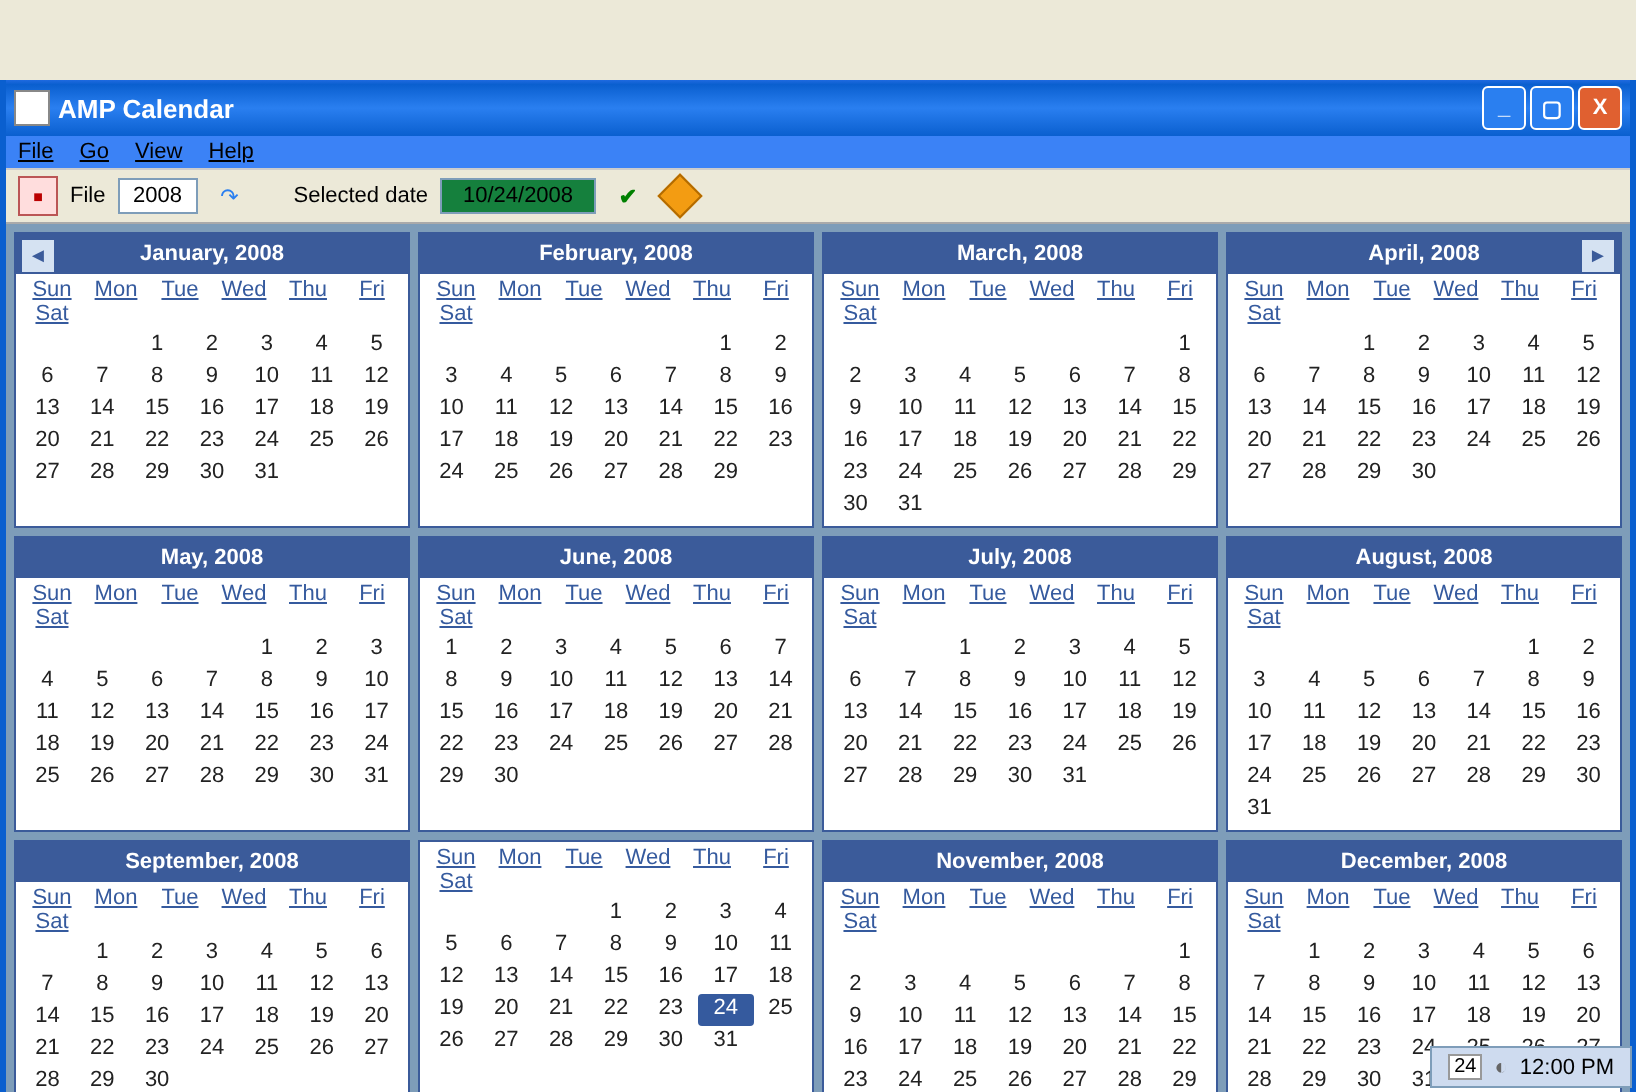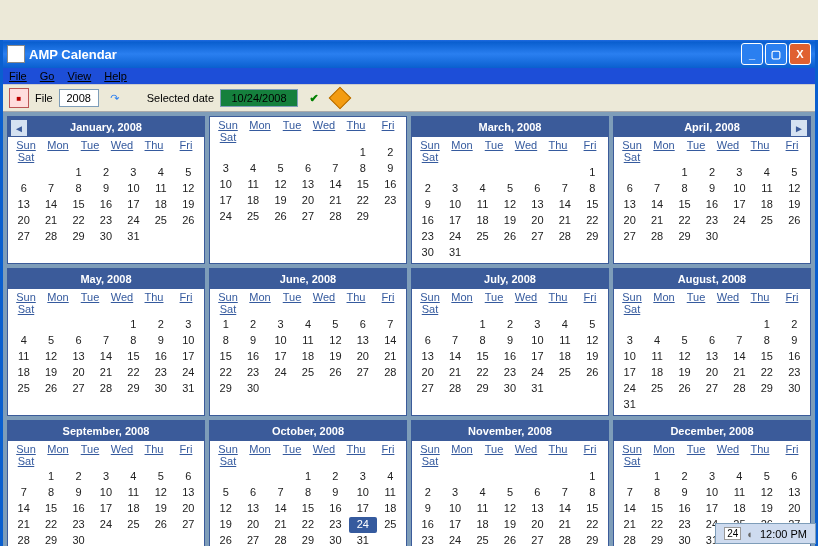--- a/index.html
+++ b/index.html
@@ -3,21 +3,21 @@
 <meta charset="utf-8">
 <style>
 html,body{margin:0;padding:0;font-family:Tahoma,Arial,sans-serif;font-size:11px;background:#ece9d8;}
 .window{width:812px;border:3px solid #0a5fcf;border-top:none;background:#ece9d8;position:relative;}
 .titlebar{height:28px;background:linear-gradient(to bottom,#1f6ae0 0%,#0a5fcf 8%,#2a7ff0 50%,#0a5fcf 100%);display:flex;align-items:center;padding:0 4px;color:#fff;font-weight:bold;font-size:13px;margin-top:40px;}
 .titlebar .ticon{width:16px;height:16px;background:#fff;border:1px solid #888;margin-right:4px;}
 .titlebar .spacer{flex:1;}
 .winbtn{width:20px;height:20px;border:1px solid #fff;border-radius:3px;margin-left:2px;display:flex;align-items:center;justify-content:center;color:#fff;font-weight:bold;font-size:11px;}
 .winbtn.min,.winbtn.max{background:#2a7ff0;}
 .winbtn.close{background:#e06030;}
-.menubar{background:#1d4ed8;padding:2px 6px;border-bottom:1px solid #ccc;}
+.menubar{background:#3b82f6;padding:2px 6px;border-bottom:1px solid #ccc;}
 .menubar span{margin-right:10px;text-decoration:underline;text-decoration-color:#000;color:#000;}
 .toolbar{background:#ece9d8;padding:3px 6px;display:flex;align-items:center;gap:6px;border-bottom:1px solid #aaa;}
 .tb-ic{width:18px;height:18px;display:flex;align-items:center;justify-content:center;border:1px solid transparent;}
 .tb-label{color:#000;}
 .tb-box{border:1px solid #7e9db9;background:#fff;padding:2px 4px;min-width:30px;text-align:center;}
 .tb-date{border:1px solid #7e9db9;background:#15803d;padding:2px 6px;min-width:64px;text-align:center;}
 .check{color:green;font-weight:bold;}
 .diamond{width:14px;height:14px;background:#f39c12;border:1px solid #b36b00;transform:rotate(45deg);}
 .cal-canvas{background:#7e9db9;padding:4px;position:relative;}
 .grid{display:grid;grid-template-columns:repeat(4,1fr);gap:4px;}
@@ -113,20 +113,21 @@
             <div>25</div>
             <div>26</div>
             <div>27</div>
             <div>28</div>
             <div>29</div>
             <div>30</div>
             <div>31</div>
           </div>
         </div>
         <div class="month">
+          <div class="mhead">February, 2008</div>
           <div class="dows">
             <div>Sun</div>
             <div>Mon</div>
             <div>Tue</div>
             <div>Wed</div>
             <div>Thu</div>
             <div>Fri</div>
             <div>Sat</div>
           </div>
           <div class="days">
@@ -492,21 +493,20 @@
             <div>24</div>
             <div>25</div>
             <div>26</div>
             <div>27</div>
             <div>28</div>
             <div>29</div>
             <div>30</div>
           </div>
         </div>
         <div class="month">
-          <div class="mhead">October, 2008</div>
           <div class="dows">
             <div>Sun</div>
             <div>Mon</div>
             <div>Tue</div>
             <div>Wed</div>
             <div>Thu</div>
             <div>Fri</div>
             <div>Sat</div>
           </div>
           <div class="days">

